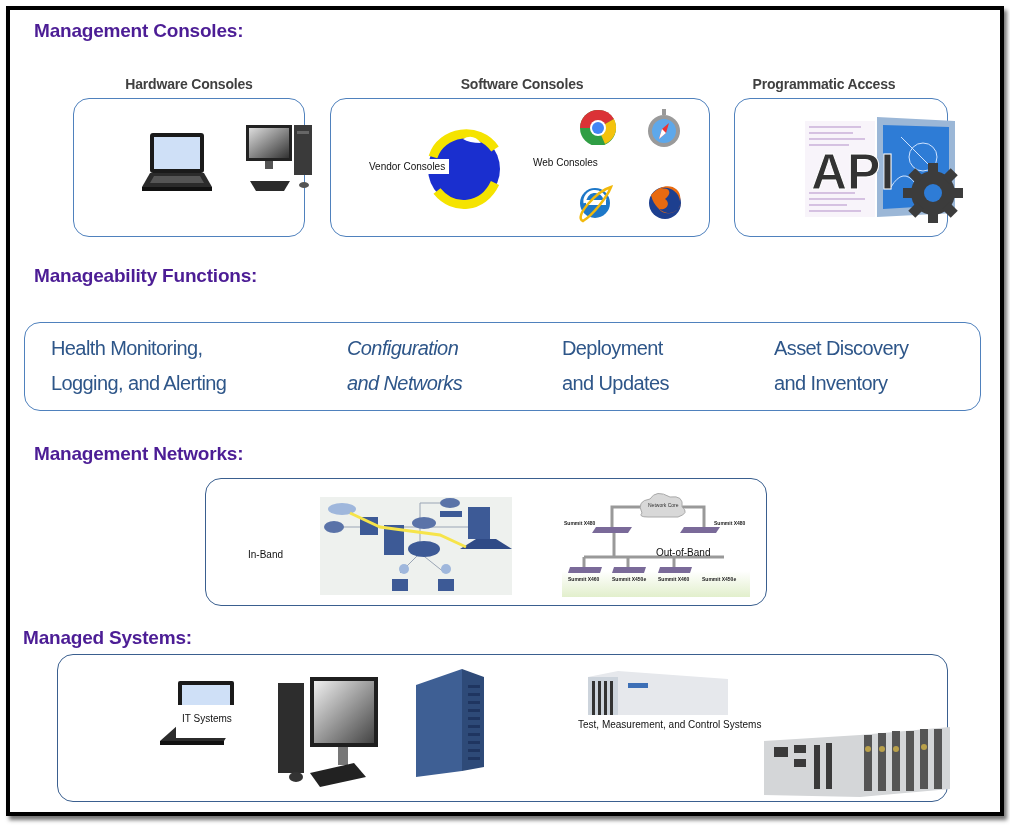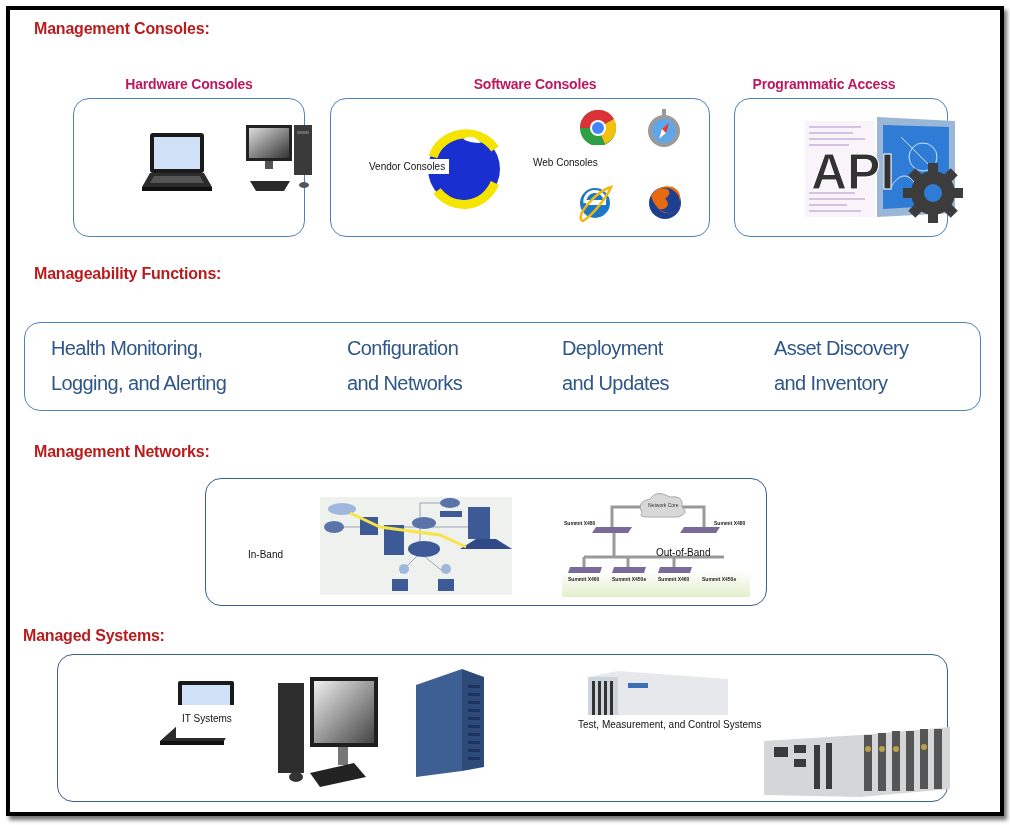--- a/index.html
+++ b/index.html
@@ -1,35 +1,35 @@
 <!DOCTYPE html>
 <html><head>
 <meta charset="utf-8">
 <style>
   html,body{margin:0;padding:0;background:#fff;}
   body{width:1010px;height:825px;position:relative;overflow:hidden;font-family:"Liberation Sans",sans-serif;}
   .frame{position:absolute;left:6px;top:6px;width:990px;height:802px;border:4px solid #000;box-shadow:3px 4px 4px rgba(0,0,0,.55);background:#fff;}
-  .sec-title{position:absolute;font-family:"Liberation Sans",sans-serif;font-weight:bold;font-size:16px;color:#b91c1c;letter-spacing:-.2px;text-align:right;}
-  .sub-title{position:absolute;font-weight:bold;font-size:14px;color:#be185d;letter-spacing:-.2px;text-align:center;}
+  .sec-title{position:absolute;font-family:"Liberation Sans",sans-serif;font-weight:bold;font-size:19px;color:#4c1d95;letter-spacing:-.2px;text-align:right;}
+  .sub-title{position:absolute;font-weight:bold;font-size:14px;color:#404040;letter-spacing:-.2px;text-align:center;}
   .box{position:absolute;border:1.5px solid #4f81bd;border-radius:16px;background:#fff;}
   .box.dark{border-color:#3a5f8f;}
   .abs{position:absolute;margin-left:40px;}
   .lbl{position:absolute;background:#fff;font-size:10px;color:#111;white-space:nowrap;padding:2px 4px;}
   .func{position:absolute;font-size:20px;line-height:35px;color:#2e5689;letter-spacing:-.6px;}
   svg{display:block;}
 </style>
 </head>
 <body>
 
 <div class="frame"></div>
 
 <div class="sec-title" style="left:34px;top:20px;">Management  Consoles:</div>
 
 <div class="sub-title" style="left:74px;top:76px;width:230px;">Hardware Consoles</div>
-<div class="sub-title" style="left:346px;top:76px;width:378px;">Software Consoles</div>
+<div class="sub-title" style="left:333px;top:76px;width:378px;">Software Consoles</div>
 <div class="sub-title" style="left:734px;top:76px;width:180px;">Programmatic Access</div>
 
 <div class="box" style="left:73px;top:98px;width:230px;height:137px;">
 
   <div class="abs" style="left:26px;top:32px;">
     <svg width="74" height="64" viewBox="0 0 74 64">
       <rect x="10" y="2" width="54" height="40" rx="3" fill="#1a1a1a"></rect>
       <rect x="14" y="6" width="46" height="32" fill="#cfe0f7"></rect>
       <polygon points="2,56 72,56 64,42 10,42" fill="#2b2b2b"></polygon>
       <polygon points="10,52 64,52 60,45 14,45" fill="#555"></polygon>
@@ -146,21 +146,21 @@
     </svg>
   </div>
 </div>
 
 <div class="sec-title" style="left:34px;top:265px;">Manageability Functions:</div>
 <div class="box" style="left:24px;top:322px;width:955px;height:87px;">
   <div class="func" style="left:26px;top:8px;">
     <div>Health Monitoring,</div>
     <div>Logging, and Alerting</div>
   </div>
-  <div class="func" style="left:322px;top:8px;">
+  <div class="func" style="left:322px;top:8px;font-style:italic;">
     <div>Configuration</div>
     <div>and Networks</div>
   </div>
   <div class="func" style="left:537px;top:8px;">
     <div>Deployment</div>
     <div>and Updates</div>
   </div>
   <div class="func" style="left:749px;top:8px;">
     <div>Asset Discovery</div>
     <div>and Inventory</div>

